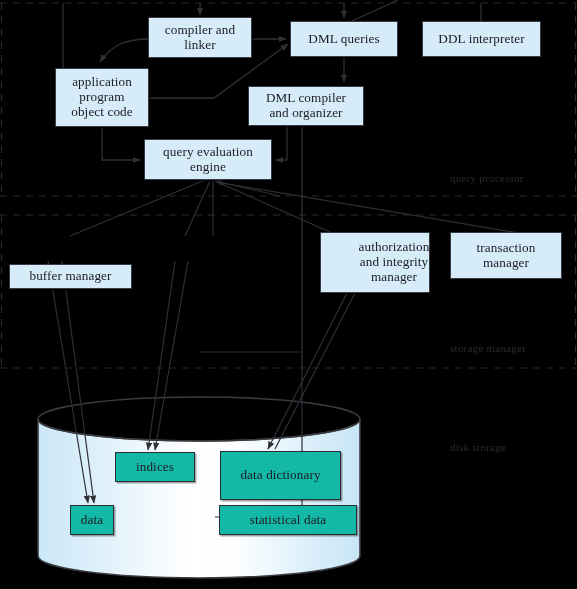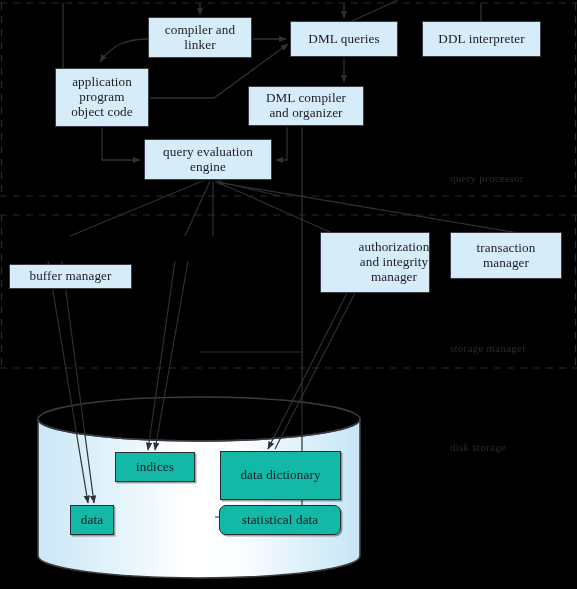--- a/index.html
+++ b/index.html
@@ -130,15 +130,15 @@
   <div class="box bluebox" style="left:320px;top:232px;width:110px;height:61px;padding-left:38px;">authorization<br>and integrity<br>manager</div>
 
   <div class="box bluebox" style="left:450px;top:232px;width:112px;height:47px;">transaction<br>manager</div>
 
   <div class="box whitebox" style="left:70px;top:505px;width:44px;height:30px;">data</div>
 
   <div class="box whitebox" style="left:115px;top:452px;width:80px;height:30px;">indices</div>
 
   <div class="box whitebox" style="left:220px;top:451px;width:121px;height:49px;text-align:center;">data dictionary</div>
 
-  <div class="box whitebox" style="left:219px;top:505px;width:122px;height:30px;border-radius:7px;">statistical data</div>
+  <div class="box whitebox" style="left:219px;top:505px;width:138px;height:30px;">statistical data</div>
 
 </div>
 
 </body></html>

